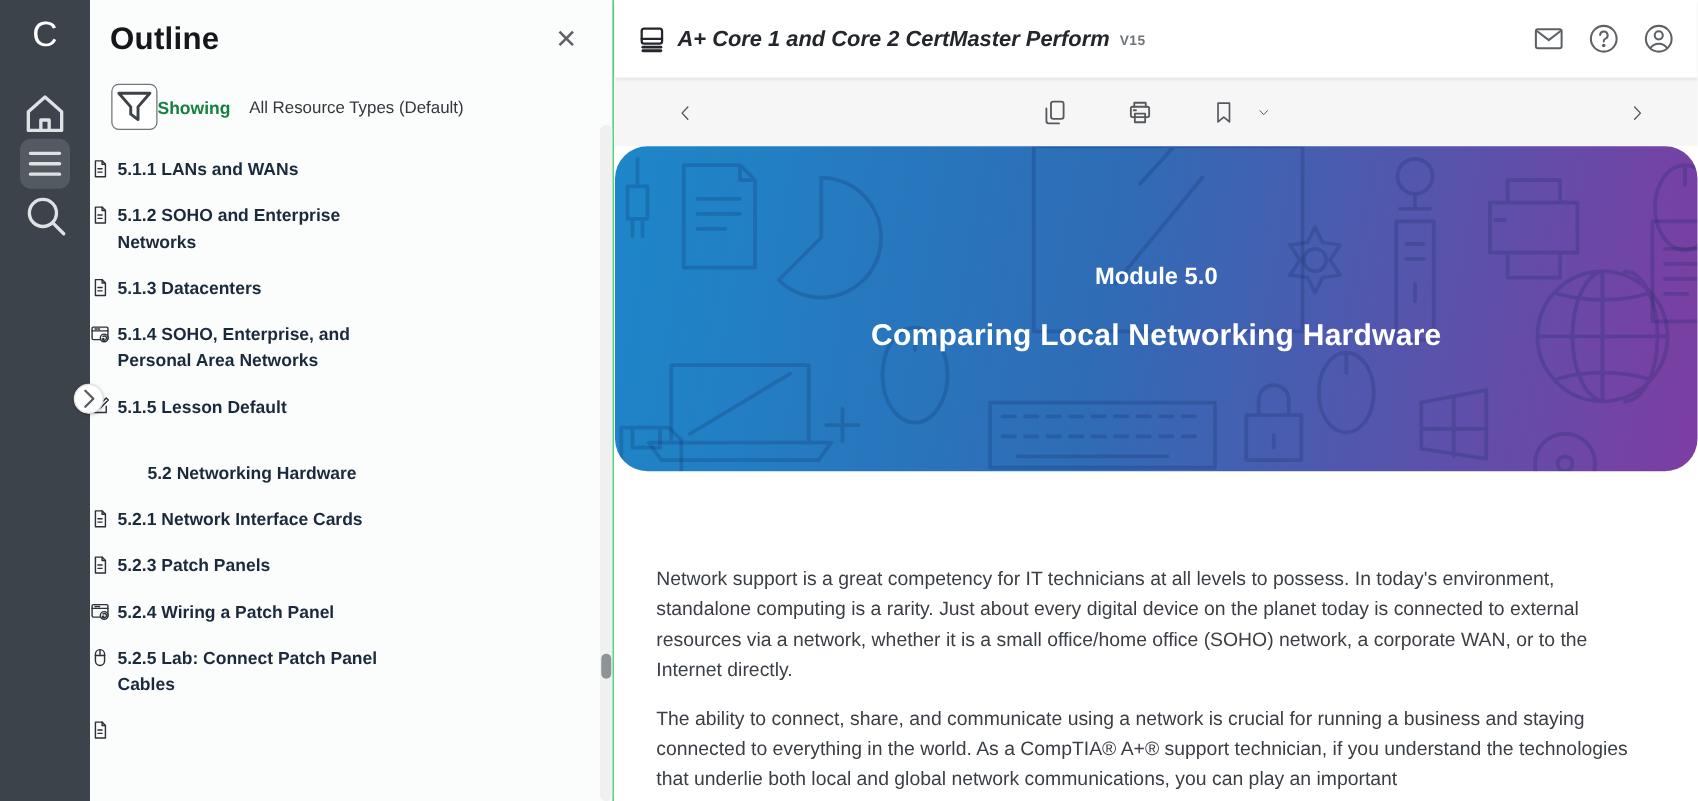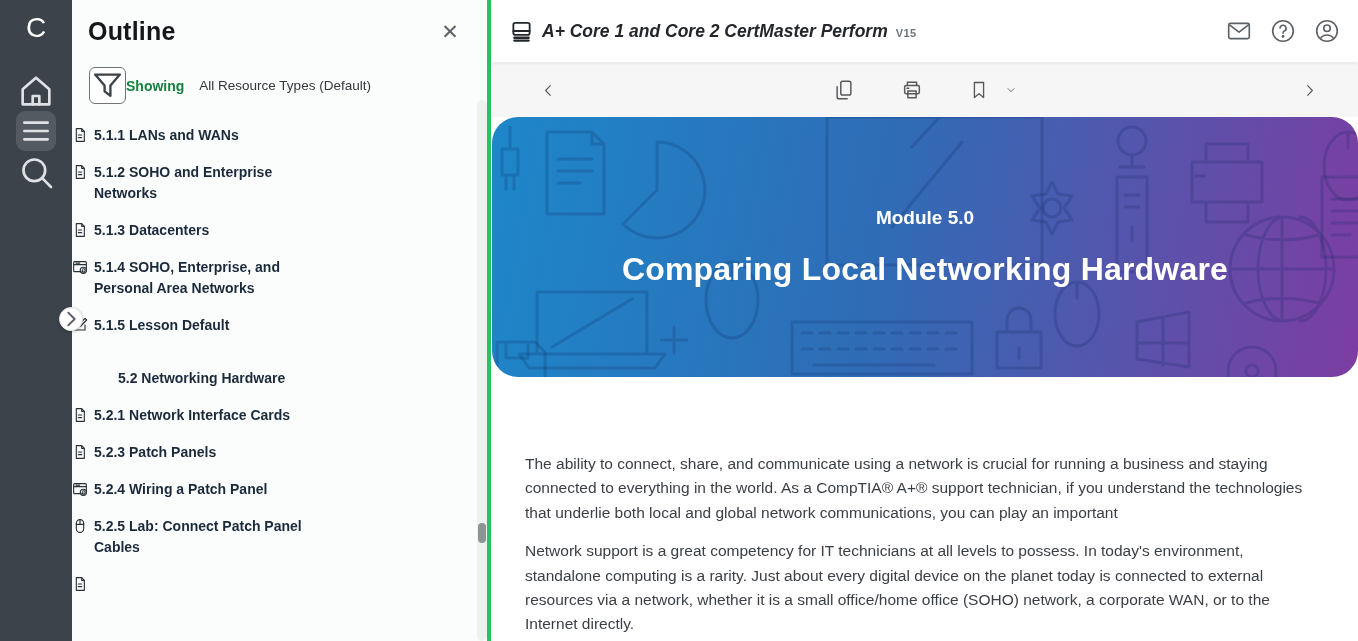--- a/index.html
+++ b/index.html
@@ -22,21 +22,21 @@
   
   .expand-btn { position:absolute; left:59px; top:307px; width:24px; height:24px;
     border-radius:50%; background:#fff; border:1px solid #e3e3e3; z-index:30;
     box-shadow:0 1px 3px rgba(0,0,0,.25); display:flex; align-items:center;
     justify-content:center; cursor:pointer; }
   .expand-btn svg { width:10px; height:10px; stroke:#565b61; fill:none;
     stroke-width:2; stroke-linecap:round; stroke-linejoin:round; }
 
   
   .outline { position:absolute; left:72px; top:0; width:419px; height:641px;
-    background:#fbfcfc; border-right:4px solid #22c55e; overflow:hidden; }
+    background:#fbfcfc; border-right:1px solid #22c55e; overflow:hidden; }
   .outline-header { display:flex; align-items:center; justify-content:space-between;
     padding:17px 24px 0 16px; }
   .outline-title { font-size:25px; font-weight:700; color:#15181b; letter-spacing:.2px; }
   .close-btn { width:26px; height:26px; border:none; background:transparent; color:#5f6368;
     font-size:21px; line-height:26px; cursor:pointer; font-family:"Liberation Sans",sans-serif; }
 
   .filter-row { display:flex; align-items:center; margin:21px 0 0 17px; }
   .filter-btn { width:37px; height:37px; background:#fff; border:1px solid #6f7478;
     border-radius:6px; display:flex; align-items:center; justify-content:center; cursor:pointer; }
   .filter-btn svg { width:18px; height:18px; stroke:#3c4248; fill:none; stroke-width:1.6;
@@ -88,21 +88,21 @@
   .tb-next { position:absolute; right:40px; }
   .tb-center { position:absolute; left:50%; transform:translateX(-50%); display:flex;
     align-items:center; gap:46px; }
   .tb-bm-group { display:flex; align-items:center; gap:16px; }
 
   .banner { position:absolute; top:117px; left:0; width:100%; height:260px; overflow:hidden; }
   .banner-pattern { position:absolute; inset:0; width:100%; height:100%; }
   .banner-text { position:absolute; inset:0; display:flex; flex-direction:column;
     align-items:center; justify-content:center; color:#fff; text-align:center; }
   .banner-module { font-size:19px; font-weight:700; margin-bottom:22px; }
-  .banner-title { font-size:32px; font-weight:700; letter-spacing:.2px; }
+  .banner-title { font-size:24px; font-weight:700; letter-spacing:.2px; }
 
   .article { position:absolute; top:452px; left:33px; width:788px; }
   .article p { font-size:15.5px; line-height:24.4px; color:#3a3f45; margin-bottom:14px; }
 </style>
 </head>
 <body>
 
 <nav class="rail">
   <div class="rail-logo">C</div>
   <div class="rail-btn home">
@@ -392,16 +392,16 @@
         <path d="M856 15 a24 34 0 1 1 0 68 a24 34 0 1 1 0 -68 m0 0 v16"></path>
       </g>
     </svg>
     <div class="banner-text">
       <div class="banner-module">Module 5.0</div>
       <div class="banner-title">Comparing Local Networking Hardware</div>
     </div>
   </section>
 
   <article class="article">
+    <p>Network support is a great competency for IT technicians at all levels to possess. In today's environment, standalone computing is a rarity. Just about every digital device on the planet today is connected to external resources via a network, whether it is a small office/home office (SOHO) network, a corporate WAN, or to the Internet directly.</p>
     <p>The ability to connect, share, and communicate using a network is crucial for running a business and staying connected to everything in the world. As a CompTIA® A+® support technician, if you understand the technologies that underlie both local and global network communications, you can play an important</p>
-    <p>Network support is a great competency for IT technicians at all levels to possess. In today's environment, standalone computing is a rarity. Just about every digital device on the planet today is connected to external resources via a network, whether it is a small office/home office (SOHO) network, a corporate WAN, or to the Internet directly.</p>
   </article>
 </main>
 
 </body></html>

